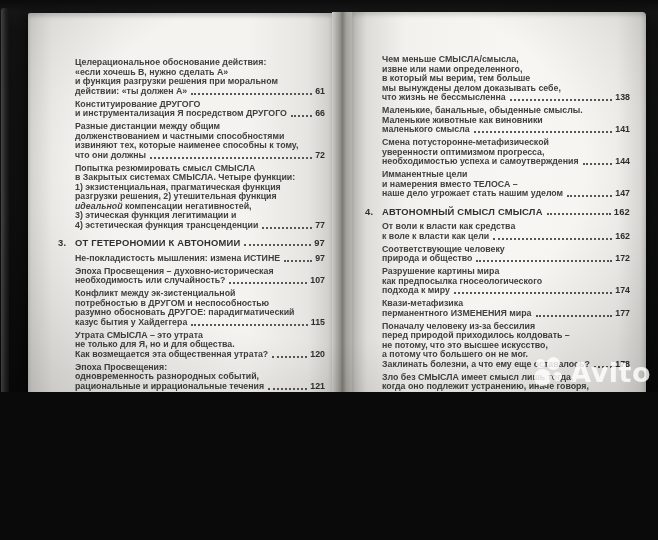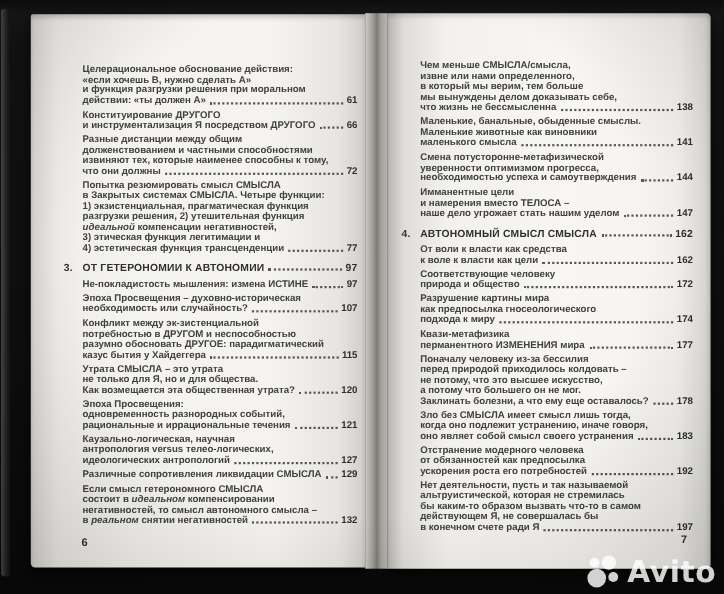--- a/index.html
+++ b/index.html
@@ -1,21 +1,21 @@
 <!DOCTYPE html>
 <html><head>
 <meta charset="utf-8">
 <style>
   html,body{margin:0;padding:0;}
   body{
     width:658px;height:540px;overflow:hidden;
     background:#0a0a0a;
     font-family:"Liberation Sans", sans-serif;
   }
-  .scene{position:relative;width:658px;height:540px;overflow:hidden;
+  .scene{position:relative;width:658px;height:392px;overflow:hidden;
     background:linear-gradient(180deg,#1a1a1a 0%,#121212 8%,#0e0e0e 60%,#090909 100%);}
   
   .cover-highlight{position:absolute;left:1px;top:8px;width:8px;height:516px;
     background:linear-gradient(90deg,#4a4a4a,#232323 60%,#141414);border-radius:3px;}
   .cover-top-edge{position:absolute;left:0;top:0;width:658px;height:13px;
     background:linear-gradient(180deg,#0c0c0c,#181818);}
   
   .page{position:absolute;top:13px;height:503px;box-shadow:0 4px 10px rgba(0,0,0,0.65);}
   .page-left{left:28px;width:304px;border-radius:2px 0 0 4px;
     background:linear-gradient(90deg,#d9d8d4 0%,#efeeea 8%,#f4f3ef 30%,#f4f3ef 72%,#e6e5e1 92%,#cecdc9 100%);

